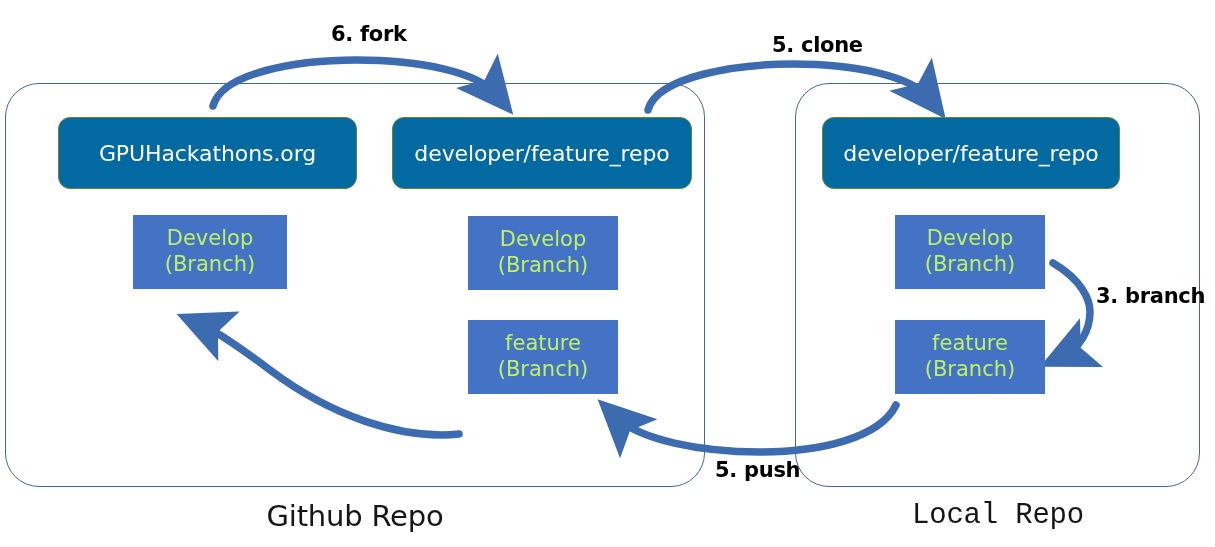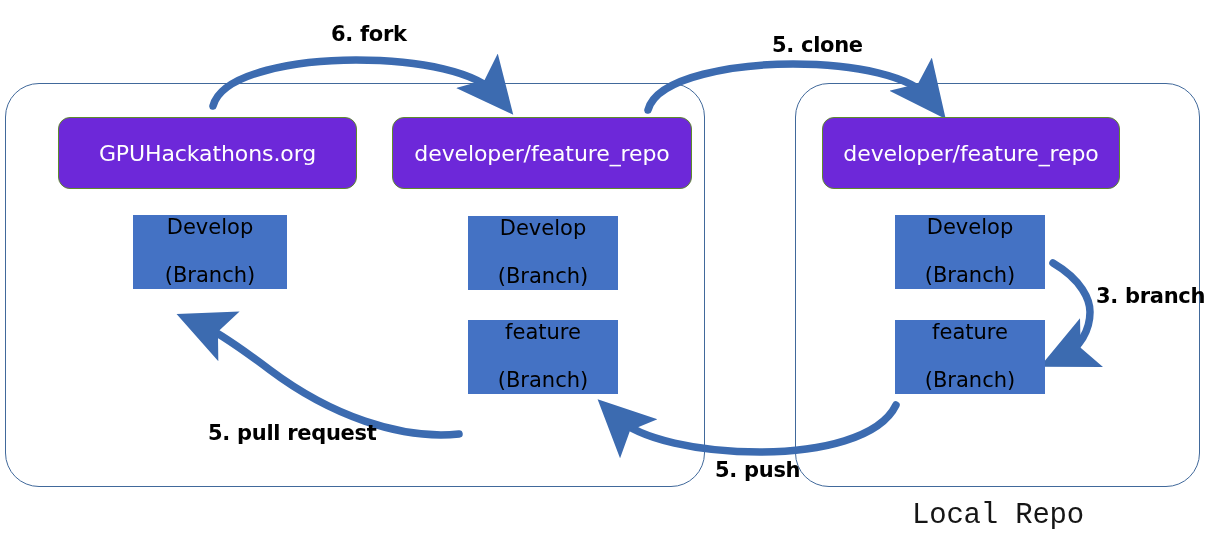--- a/index.html
+++ b/index.html
@@ -34,41 +34,41 @@
     position: absolute;
     text-align: center;
     font-size: 29px;
     color: #161616;
     font-family: "DejaVu Sans", "Liberation Sans", sans-serif;
     letter-spacing: -0.2px;
     white-space: nowrap;
   }
   .node-green {
     position: absolute;
-    background: #6d28d9;
+    background: #0369a1;
     border: 1.3px solid #5E8A2C;
     border-radius: 12px;
     box-sizing: border-box;
     display: flex;
     align-items: center;
     justify-content: center;
     color: #ffffff;
     font-size: 22px;
     letter-spacing: -0.1px;
     white-space: nowrap;
   }
   .node-blue {
     position: absolute;
     background: #4472C4;
     box-sizing: border-box;
     display: flex;
     flex-direction: column;
     align-items: center;
-    justify-content: space-between;
-    color: #000000;
+    justify-content: center;
+    color: #bef264;
     font-size: 21px;
     line-height: 1.22;
     white-space: nowrap;
   }
   .step-label {
     position: absolute;
     font-size: 21px;
     font-weight: bold;
     color: #000000;
     white-space: nowrap;
@@ -141,17 +141,17 @@
   </div>
   <div class="node-blue" style="left:895px; top:320px; width:150px; height:74px;">
     <span>feature</span>
     <span>(Branch)</span>
   </div>
 
   <div class="step-label" style="left:331px; top:22px;">6. fork</div>
   <div class="step-label" style="left:772px; top:33px;">5. clone</div>
   <div class="step-label" style="left:1096px; top:284px;text-align:right;">3. branch</div>
   <div class="step-label" style="left:715px; top:458px;">5. push</div>
-  <div class="step-label" style="left:208px; top:421px;">5. pull request</div>
 
+  <div class="repo-caption" style="left:205px; top:499px; width:300px;">Github Repo</div>
   <div class="repo-caption" style="left:848px; top:499px; width:300px;font-family:Liberation Mono, monospace;">Local Repo</div>
 
 </div>
 
 </body></html>

